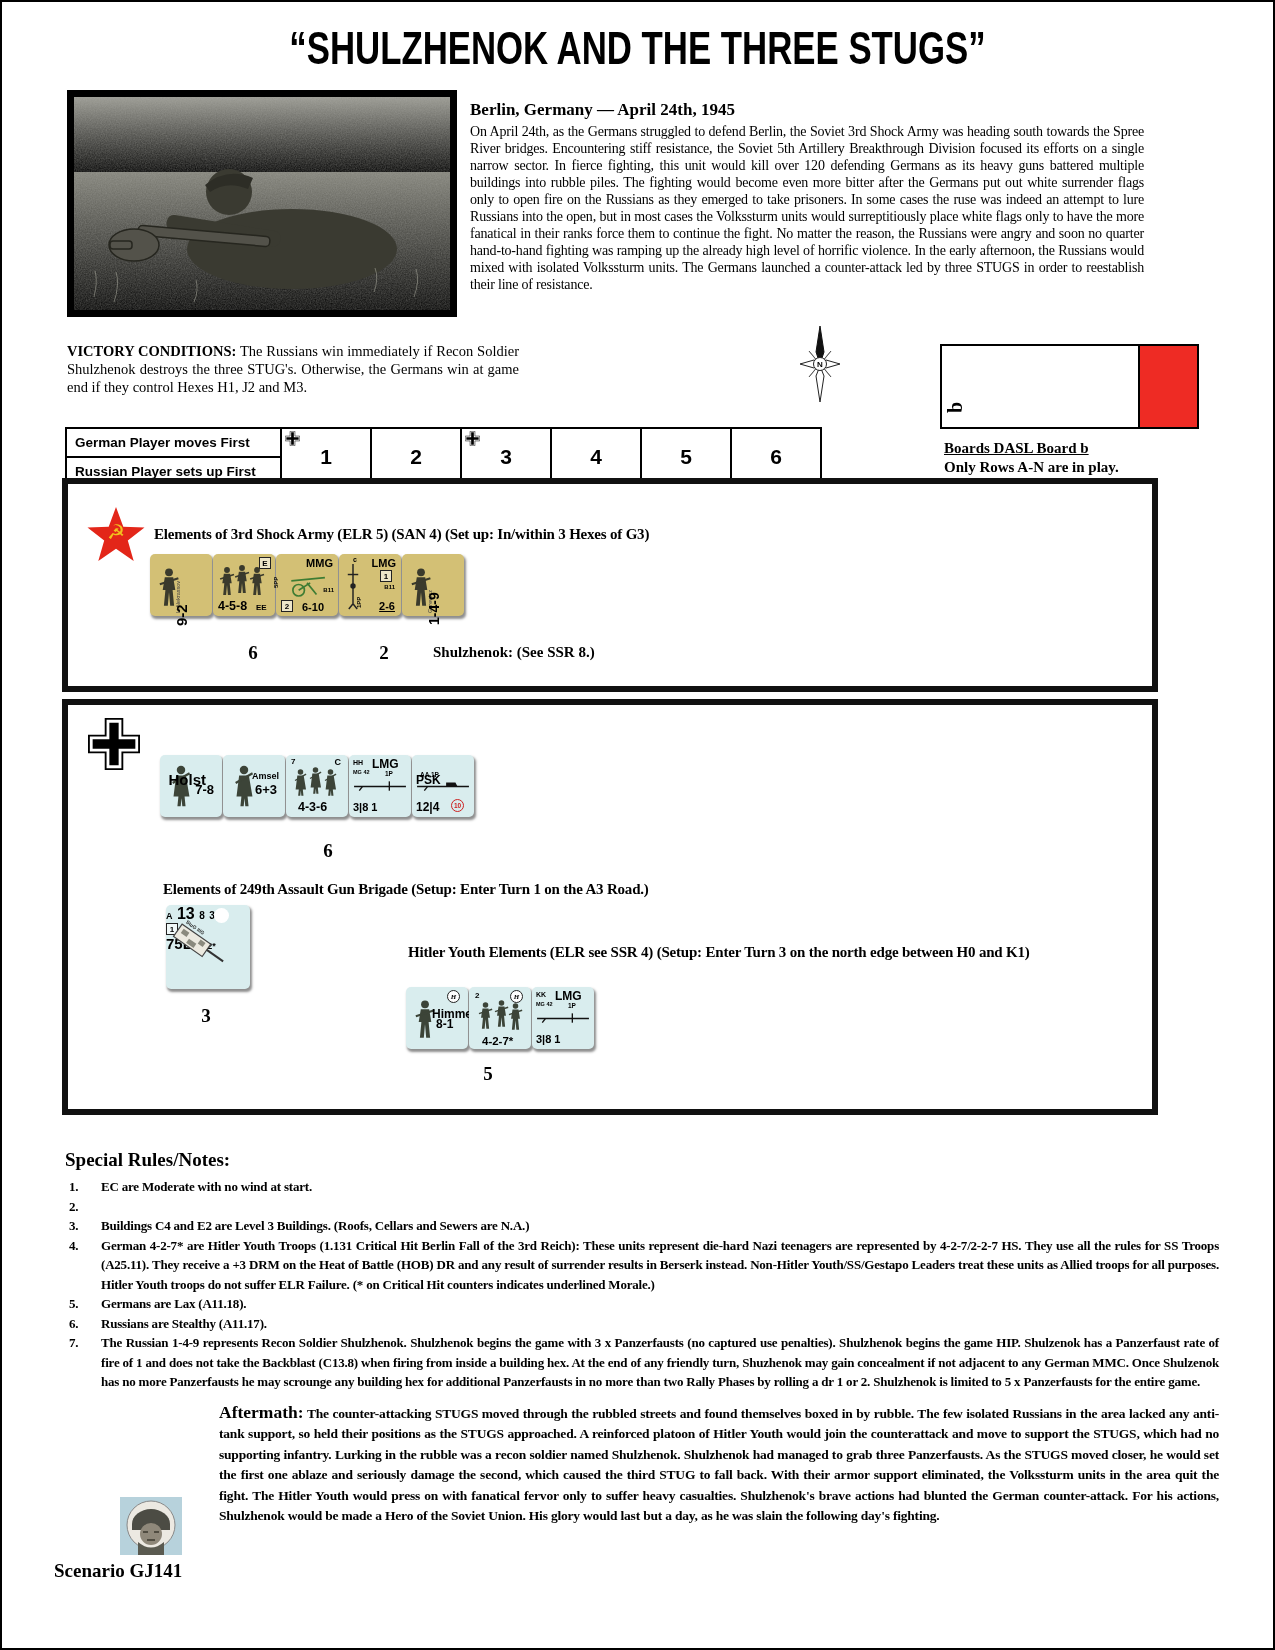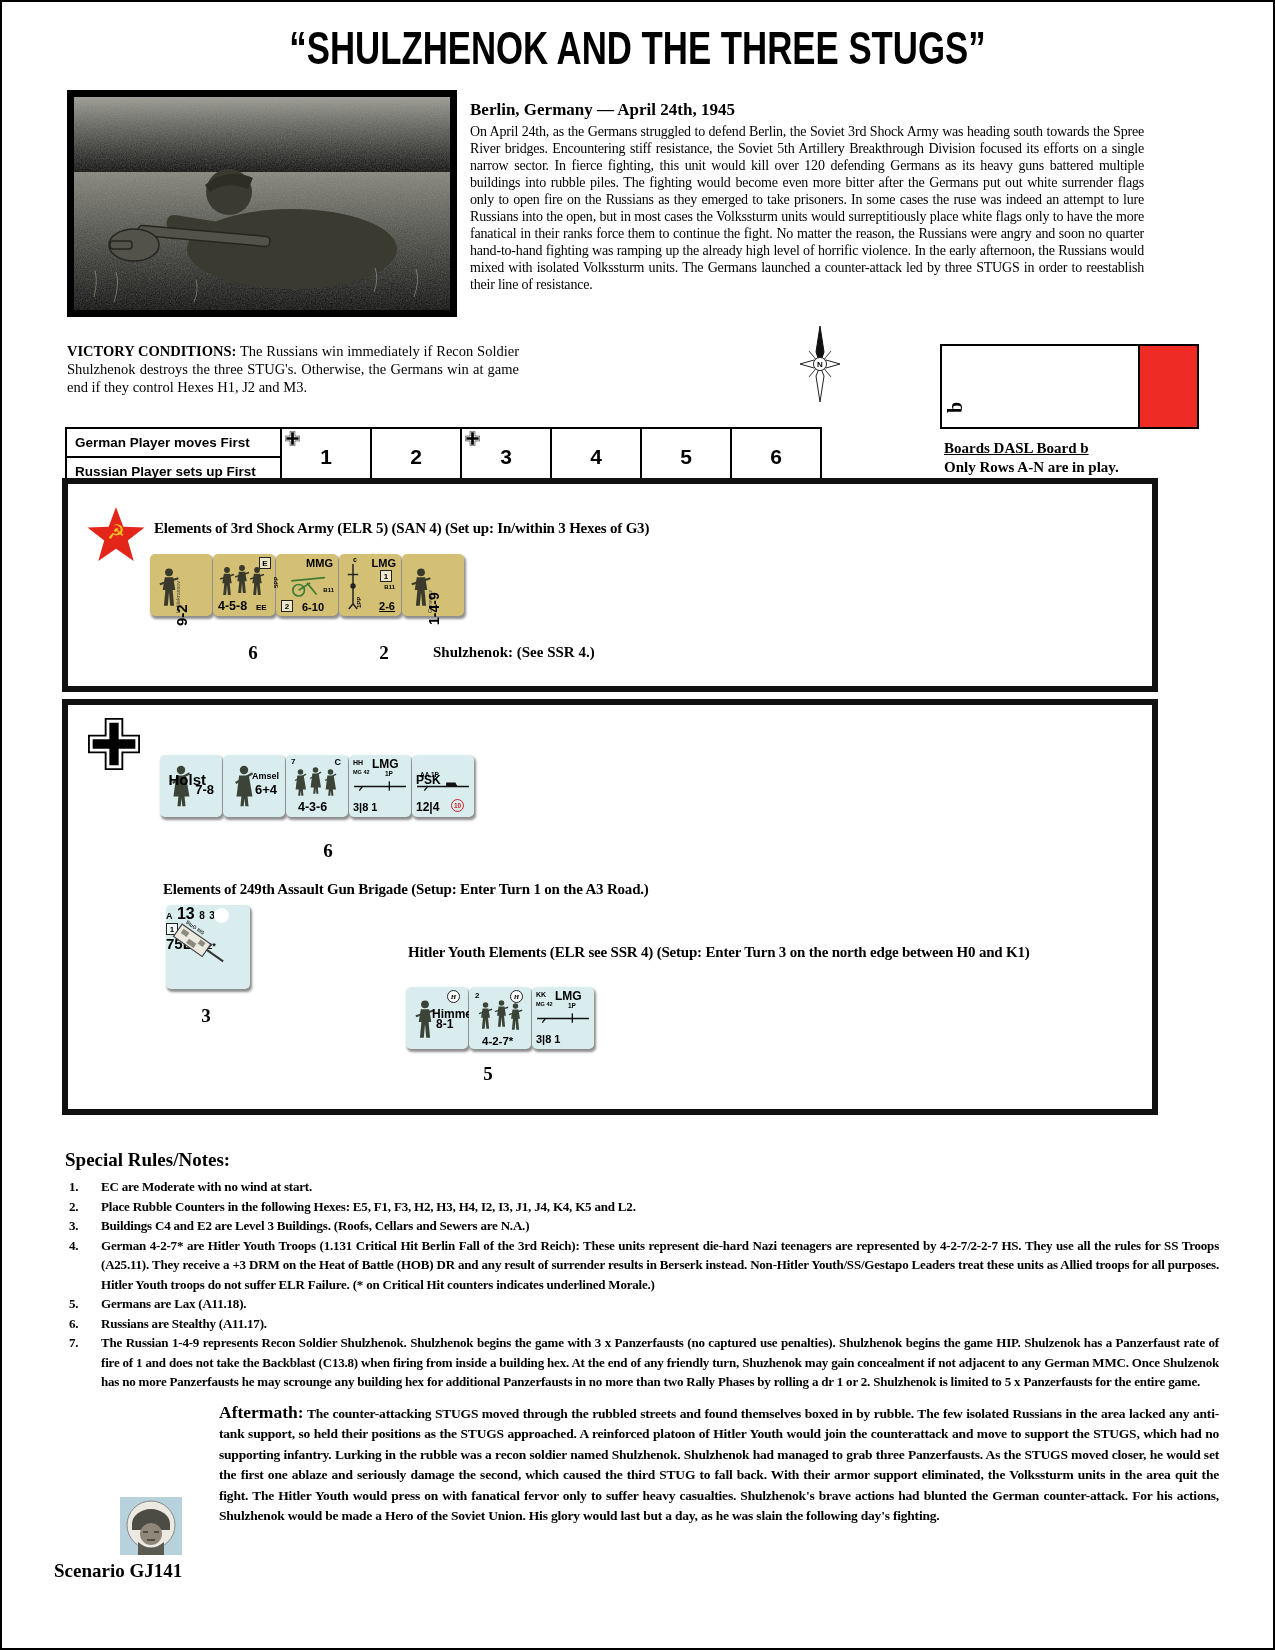--- a/index.html
+++ b/index.html
@@ -237,21 +237,21 @@
       <td class="tt-label">Russian Player sets up First</td>
     </tr>
   </tbody>
     </table>
 
   <div class="setupbox box-ru">
     <svg class="abs" style="left:18px;top:22px;width:60px;height:58px" viewBox="0 0 60 58">
       <polygon points="30,1 37.3,20.8 58.5,21.5 41.8,34.5 47.7,55 30,42.8 12.3,55 18.2,34.5 1.5,21.5 22.7,20.8" fill="#e32619"></polygon>
       <text x="30" y="33" font-size="20" text-anchor="middle" fill="#f2c21e" font-family="DejaVu Sans, sans-serif">☭</text>
     </svg>
-    <div class="sec-h" style="left:86px;top:36px">Elements of 3rd Shock Army (ELR 5) (SAN 4) (Set up: In/within 3 Hexes of G3)</div>
+    <div class="sec-h" style="left:86px;top:42px">Elements of 3rd Shock Army (ELR 5) (SAN 4) (Set up: In/within 3 Hexes of G3)</div>
 
     <div class="crow" style="left:82px;top:70px">
 
       <div class="counter c-ru">
         <svg class="fig" style="left:7px;top:13px;width:24px;height:40px" viewBox="0 0 16 26">
             <use href="#fig"></use>
           </svg>
         <span class="r90" style="left:31px;top:53px;font-size:5.5px;color:#444">Lt Nekrassov</span>
         <span class="r90" style="left:40px;top:55px;font-size:15px;font-weight:bold">9-2</span>
       </div>
@@ -309,21 +309,21 @@
         <svg class="fig" style="left:7px;top:13px;width:24px;height:40px" viewBox="0 0 16 26">
             <use href="#fig"></use>
           </svg>
         <span class="r90" style="left:31px;top:53px;font-size:5.5px;color:#444">Gurewicz</span>
         <span class="r90" style="left:40px;top:55px;font-size:14px;font-weight:bold">1-4-9</span>
       </div>
     </div>
 
     <span class="qty" style="left:165px;top:158px">6</span>
     <span class="qty" style="left:296px;top:158px">2</span>
-    <span class="abs" style="left:365px;top:160px;font-weight:bold;font-size:15px;font-family:'Liberation Serif',serif">Shulzhenok: (See SSR 4.)</span>
+    <span class="abs" style="left:365px;top:160px;font-weight:bold;font-size:15px;font-family:'Liberation Serif',serif">Shulzhenok: (See SSR 8.)</span>
   </div>
 
   <div class="setupbox box-ge">
     <svg class="abs" style="left:20px;top:13px;width:52px;height:52px" viewBox="0 0 56 56">
         <use href="#bkz"></use>
       </svg>
 
     <div class="crow" style="left:92px;top:50px">
 
       <div class="counter c-ge">
@@ -332,21 +332,21 @@
           </svg>
         <span style="right:16px;top:16px;font-size:15px;font-weight:bold">Holst</span>
         <span style="right:8px;top:27px;font-size:13px;font-weight:bold">7-8</span>
       </div>
 
       <div class="counter c-ge">
         <svg class="figg" style="left:8px;top:9px;width:26px;height:44px" viewBox="0 0 16 26">
             <use href="#figcoat"></use>
           </svg>
         <span style="right:6px;top:16px;font-size:9px;font-weight:bold">Amsel</span>
-        <span style="right:8px;top:27px;font-size:13px;font-weight:bold">6+4</span>
+        <span style="right:8px;top:27px;font-size:13px;font-weight:bold">6+3</span>
       </div>
 
       <div class="counter c-ge">
         <span style="left:5px;top:2px;font-size:8px;font-weight:bold">7</span>
         <span style="right:7px;top:2px;font-size:9px;font-weight:bold">C</span>
         <svg class="figg" style="left:6px;top:13px;width:17px;height:29px" viewBox="0 0 16 26">
             <use href="#figcoat"></use>
           </svg>
         <svg class="figg" style="left:21px;top:11px;width:17px;height:29px" viewBox="0 0 16 26">
             <use href="#figcoat"></use>
@@ -461,21 +461,20 @@
 
   <div class="rules">
     <h2>Special Rules/Notes:</h2>
     <ol class="rlist">
       <li>
         <span class="rn">1.</span>
         <span class="rt">EC are Moderate with no wind at start.</span>
       </li>
       <li>
         <span class="rn">2.</span>
-        <span class="rt">Place Rubble Counters in the following Hexes: E5, F1, F3, H2, H3, H4, I2, I3, J1, J4, K4, K5 and L2.</span>
       </li>
       <li>
         <span class="rn">3.</span>
         <span class="rt">Buildings C4 and E2 are Level 3 Buildings. (Roofs, Cellars and Sewers are N.A.)</span>
       </li>
       <li>
         <span class="rn">4.</span>
         <span class="rt">German 4-2-7* are Hitler Youth Troops (1.131 Critical Hit Berlin Fall of the 3rd Reich): These units represent die-hard Nazi teenagers are represented by 4-2-7/2-2-7 HS. They use all the rules for SS Troops (A25.11). They receive a +3 DRM on the Heat of Battle (HOB) DR and any result of surrender results in Berserk instead. Non-Hitler Youth/SS/Gestapo Leaders treat these units as Allied troops for all purposes. Hitler Youth troops do not suffer ELR Failure. (* on Critical Hit counters indicates underlined Morale.)</span>
       </li>
       <li>

